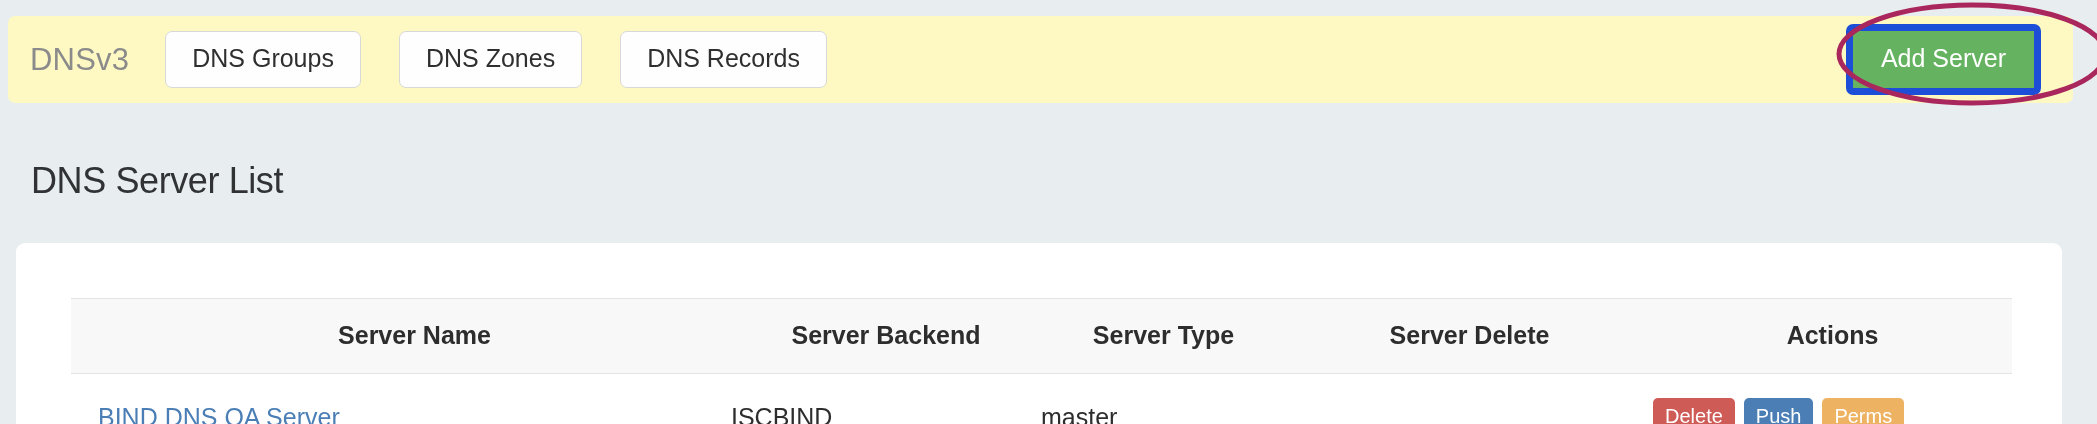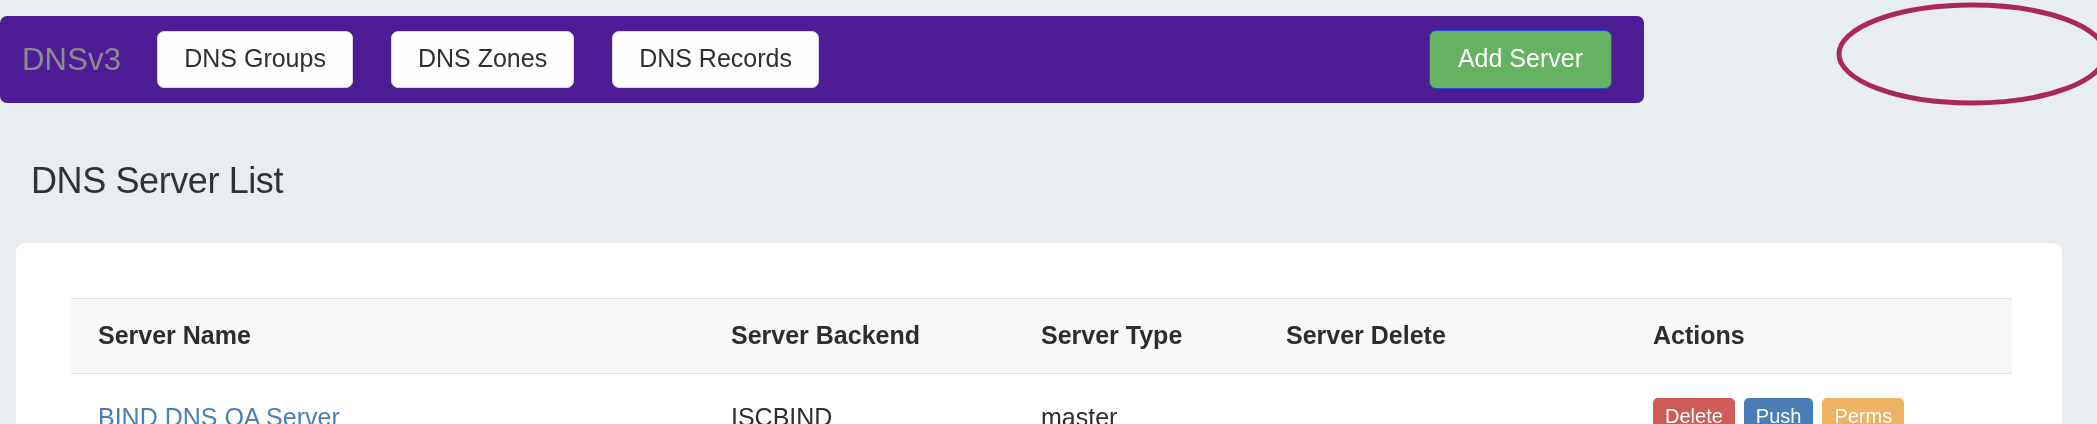--- a/index.html
+++ b/index.html
@@ -11,25 +11,25 @@
     height: 424px;
     background: #e8edf0;
     font-family: "Liberation Sans", sans-serif;
     overflow: hidden;
     position: relative;
   }
 
   
   .navbar {
     position: absolute;
-    left: 0;
+    left: 8px;
     top: 16px;
-    width: 1644px;
+    width: 2065px;
     height: 87px;
-    background: #4c1d95;
+    background: #fef9c3;
     border-radius: 7px;
     box-sizing: border-box;
   }
   .navbar-inner {
     position: absolute;
     inset: 0;
     display: flex;
     align-items: center;
     padding: 0 8px 0 22px;
   }
@@ -63,21 +63,21 @@
     border: 1px solid #bdbdbd;
     box-shadow: inset 0 2px 3px rgba(0,0,0,0.09);
     color: #222;
   }
   .nav-spacer { flex: 1 1 auto; }
 
   .add-server-btn {
     font-size: 25px;
     color: #ffffff;
     background: #65b360;
-    border: 1px solid #1d4ed8;
+    border: 7px solid #1d4ed8;
     border-radius: 7px;
     padding: 13px 28px 14px 28px;
     line-height: 1.18;
     white-space: nowrap;
     cursor: pointer;
     margin-right: 24px;
     box-sizing: border-box;
   }
 
   
@@ -122,21 +122,21 @@
     left: 55px;
     top: 55px;
     width: 1941px;
     border-collapse: collapse;
     table-layout: fixed;
   }
   .dns-table thead tr {
     background: #f8f8f8;
   }
   .dns-table th {
-    text-align: left;
+    text-align: center;
     font-size: 25px;
     font-weight: bold;
     color: #2d2d2d;
     padding: 22px 0 23px 0;
     border-top: 1px solid #e4e4e4;
     border-bottom: 1px solid #e4e4e4;
     white-space: nowrap;
   }
   .dns-table td {
     text-align: left;

